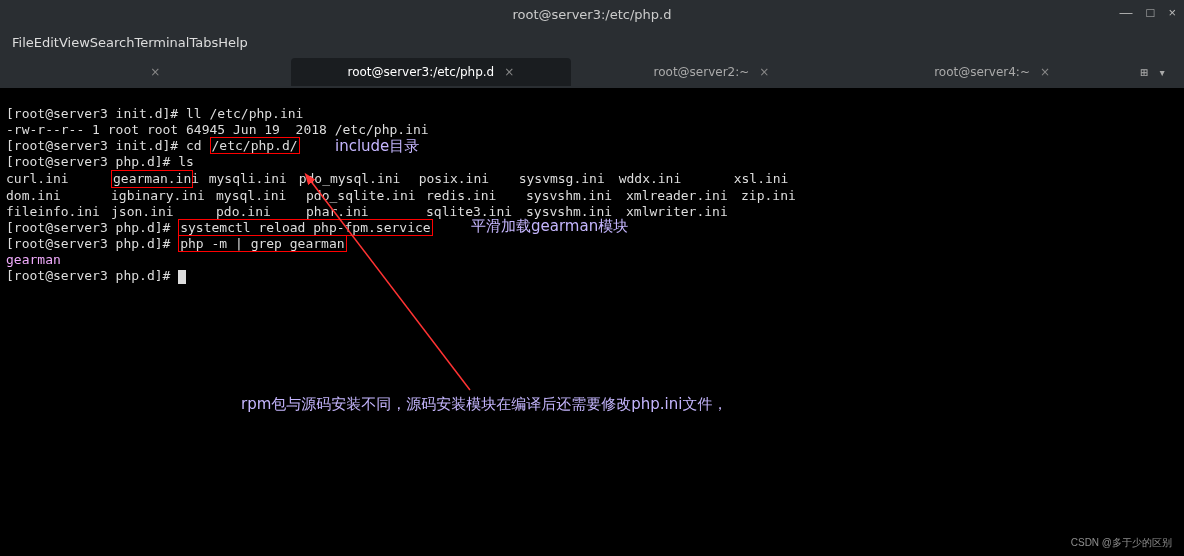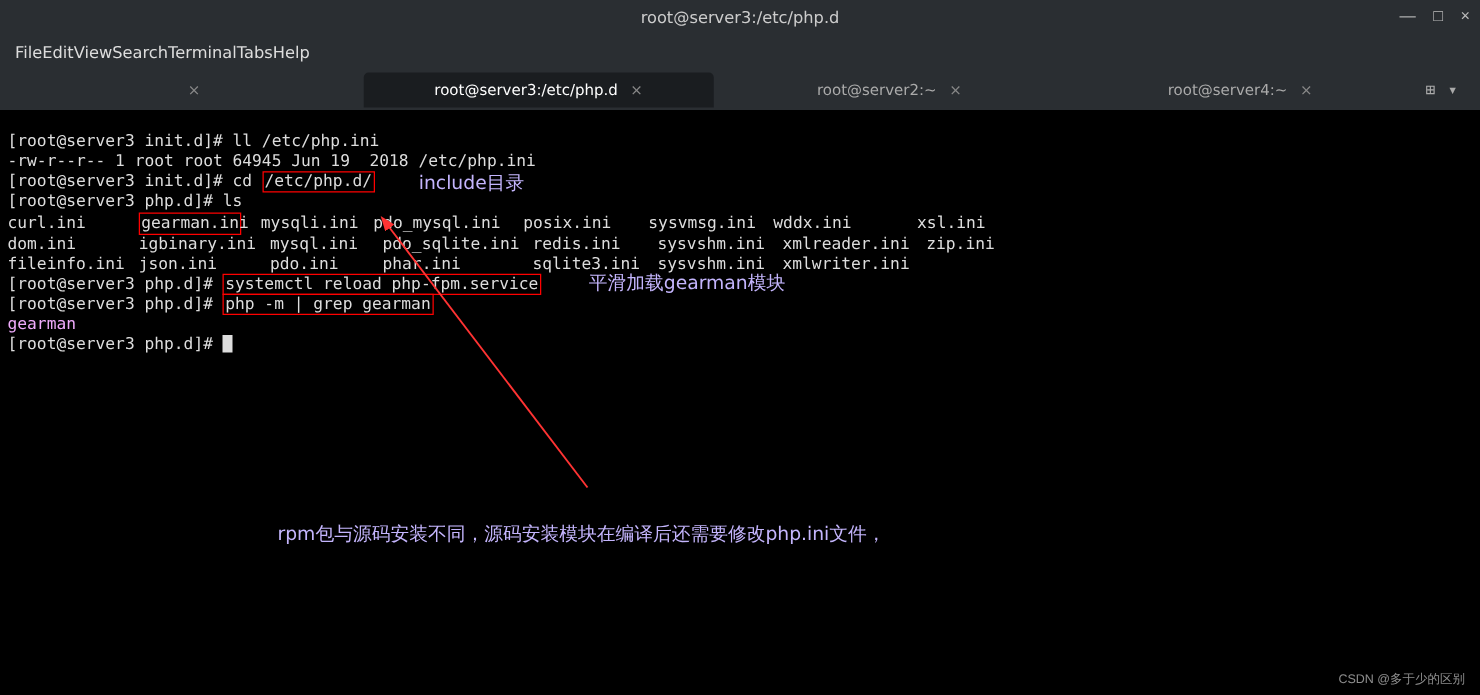--- a/index.html
+++ b/index.html
@@ -135,21 +135,21 @@
 <span class="cols"><span style="width:105px">dom.ini</span><span style="width:105px">igbinary.ini</span><span style="width:90px">mysql.ini</span><span style="width:120px">pdo_sqlite.ini</span><span style="width:100px">redis.ini</span><span style="width:100px">sysvshm.ini</span><span style="width:115px">xmlreader.ini</span><span>zip.ini</span></span>
 <span class="cols"><span style="width:105px">fileinfo.ini</span><span style="width:105px">json.ini</span><span style="width:90px">pdo.ini</span><span style="width:120px">phar.ini</span><span style="width:100px">sqlite3.ini</span><span style="width:100px">sysvshm.ini</span><span>xmlwriter.ini</span></span>
 <span>[root@server3 php.d]# </span><span class="redbox">systemctl reload php-fpm.service</span>
 <span>[root@server3 php.d]# </span><span class="redbox">php -m | grep gearman</span>
 <span style="color:#f0abfc">gearman</span>
 <span>[root@server3 php.d]# </span><span class="cursor-block"></span>
 </div>
 
 <div class="annot" style="left:335px; top:137px;">include目录</div>
 <div class="annot" style="left:471px; top:217px;">平滑加载gearman模块</div>
-<div class="annot" style="left:222px; top:393px; line-height:22px;margin-top:23px;">
+<div class="annot" style="left:241px; top:393px; line-height:22px;">
   <div>rpm包与源码安装不同，源码安装模块在编译后还需要修改php.ini文件，</div>
 </div>
 
 <svg class="arrow" style="left:170px; top:160px;" width="350" height="250">
   <defs>
     <marker id="ah" markerWidth="10" markerHeight="10" refX="2" refY="3" orient="auto">
       <path d="M0,0 L0,6 L8,3 z" fill="#f33"></path>
     </marker>
   </defs>
   <line x1="300" y1="230" x2="140" y2="20" stroke="#f33" stroke-width="1.5" marker-end="url(#ah)"></line>

